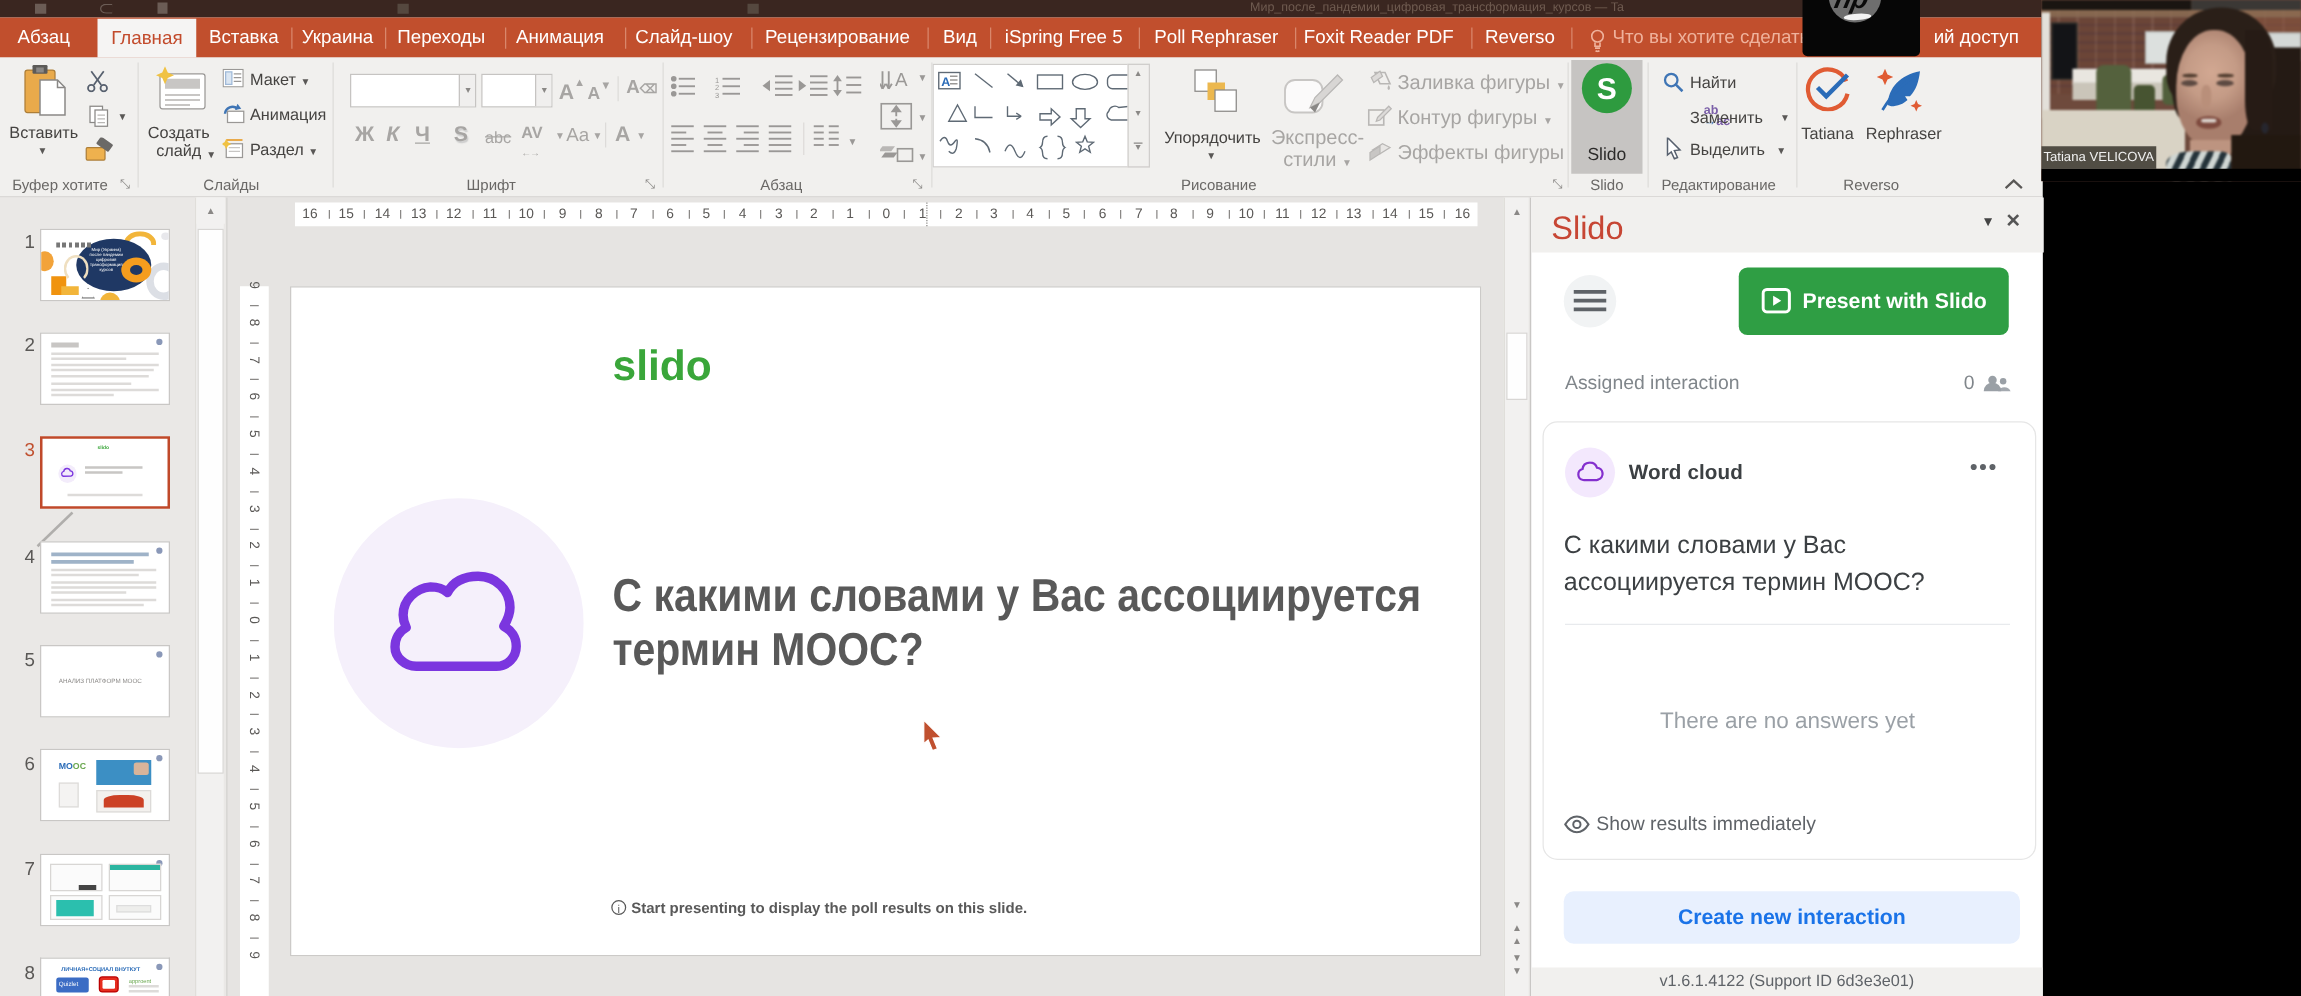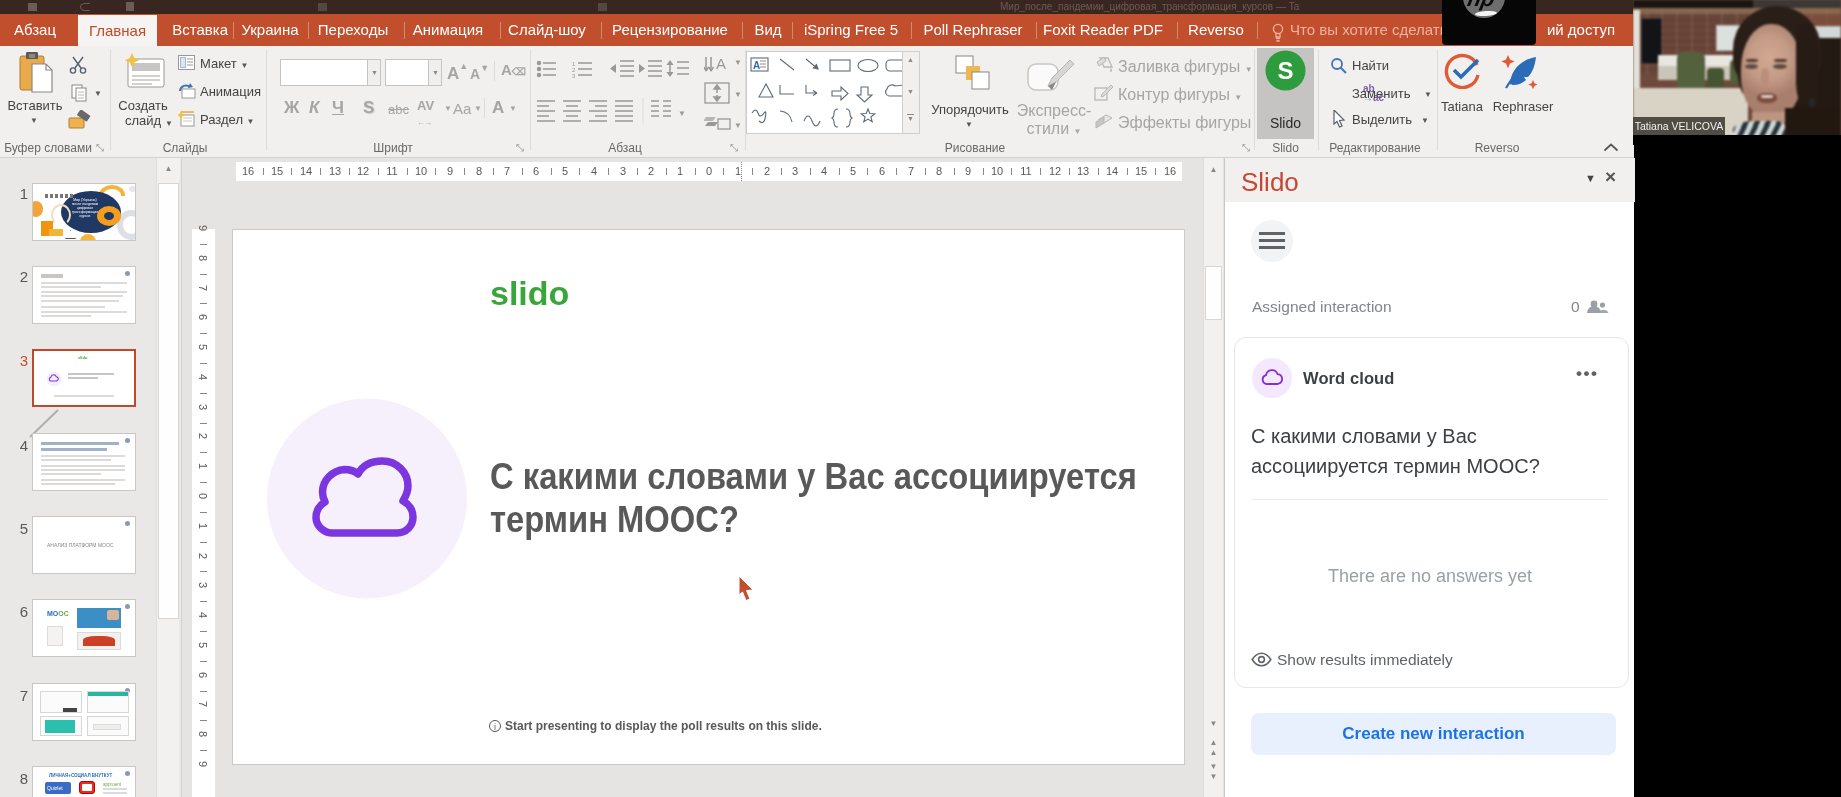--- a/index.html
+++ b/index.html
@@ -42,21 +42,21 @@
   <div id="titlebar">
     <div class="abs" style="left:28px;top:3px;width:9px;height:8px;background:#6b5c55;"></div>
     <div class="abs" style="left:80px;top:3px;width:10px;height:8px;border-radius:50% 0 0 50%;border:1.5px solid #6b5c55;border-right:none;"></div>
     <div class="abs" style="left:126px;top:2px;width:8px;height:9px;background:#6b5c55;"></div>
     <div class="abs" style="left:318px;top:3px;width:9px;height:8px;background:#55483f;"></div>
     <div class="abs" style="left:598px;top:3px;width:9px;height:8px;background:#55483f;"></div>
     <div class="abs" style="left:1000px;top:1px;width:430px;height:12px;color:#6f5b50;font-size:10px;overflow:hidden;white-space:nowrap;">Мир_после_пандемии_цифровая_трансформация_курсов — Ta</div>
   </div>
   <div id="tabrow">
     <div class="tab" style="left:10px;width:50px;">Абзац</div>
-    <div class="tab" style="left:162px;width:66px;text-align:right;">Вставка</div>
+    <div class="tab" style="left:162px;width:66px;">Вставка</div>
     <div class="tab" style="left:237px;width:66px;">Украина</div>
     <div class="tab" style="left:313px;width:80px;">Переходы</div>
     <div class="tab" style="left:408px;width:80px;">Анимация</div>
     <div class="tab" style="left:504px;width:86px;">Слайд-шоу</div>
     <div class="tab" style="left:607px;width:126px;">Рецензирование</div>
     <div class="tab" style="left:748px;width:40px;">Вид</div>
     <div class="tab" style="left:798px;width:106px;">iSpring Free 5</div>
     <div class="tab" style="left:916px;width:114px;">Poll Rephraser</div>
     <div class="tab" style="left:1042px;width:122px;">Foxit Reader PDF</div>
     <div class="tab" style="left:1183px;width:66px;">Reverso</div>
@@ -109,21 +109,21 @@
           <line x1="7" y1="8" x2="13" y2="8"></line>
           <line x1="7" y1="11" x2="13" y2="11"></line>
           <line x1="7" y1="14" x2="13" y2="14"></line>
         </g>
     </svg>
     <div class="abs" style="left:94px;top:43px;color:#5a5856;font-size:8px;">▼</div>
     <svg class="abs" style="left:68px;top:64px;" width="24" height="22" viewBox="0 0 24 22">
       <rect x="1" y="8" width="15" height="10" rx="1" fill="#eeb14e" stroke="#ad7e37"></rect>
       <rect x="10" y="2" width="12" height="7" rx="1" fill="#6b6967" transform="rotate(35 16 5)"></rect>
     </svg>
-    <div class="grplabel" style="left:0px;width:96px;">Буфер словами</div>
+    <div class="grplabel" style="left:0px;width:96px;">Буфер хотите</div>
     <div class="dla" style="left:96px;top:96px;">⤡</div>
     <div class="gsep" style="left:110px;"></div>
 
     <svg class="abs" style="left:122px;top:7px;" width="44" height="46" viewBox="0 0 44 46">
       <rect x="6" y="6" width="36" height="28" rx="2" fill="#fff" stroke="#9a9896"></rect>
       <rect x="10" y="10" width="28" height="8" fill="#c8c6c4"></rect>
       <g stroke="#c8c6c4" stroke-width="1.6">
           <line x1="10" y1="23" x2="38" y2="23"></line>
           <line x1="10" y1="27" x2="38" y2="27"></line>
           <line x1="10" y1="31" x2="30" y2="31"></line>
@@ -657,20 +657,27 @@
       <div class="abs" style="left:16px;top:9px;font-size:26px;color:#c74634;">Slido</div>
       <div class="abs" style="left:360px;top:14px;color:#444;font-size:11px;">▼</div>
       <div class="abs" style="left:380px;top:8px;color:#555;font-size:19px;font-weight:bold;">×</div>
     </div>
 
     <div class="abs" style="left:26px;top:62px;width:42px;height:42px;border-radius:50%;background:#f1f3f4;"></div>
     <div class="abs" style="left:34px;top:74px;width:26px;height:2.6px;background:#5f6368;"></div>
     <div class="abs" style="left:34px;top:81px;width:26px;height:2.6px;background:#5f6368;"></div>
     <div class="abs" style="left:34px;top:88px;width:26px;height:2.6px;background:#5f6368;"></div>
 
+    <div class="abs" style="left:166px;top:56px;width:216px;height:54px;background:#2f9e44;border-radius:7px;">
+      <svg class="abs" style="left:18px;top:16px;" width="24" height="21" viewBox="0 0 24 21">
+        <rect x="1.5" y="1.5" width="21" height="18" rx="3" fill="none" stroke="#fff" stroke-width="2.4"></rect>
+        <path d="M9.5 6.5 l6.5 4 -6.5 4 z" fill="#fff"></path>
+      </svg>
+      <div class="abs" style="left:51px;top:17px;font-size:17px;font-weight:bold;color:#fff;">Present with Slido</div>
+    </div>
 
     <div class="abs" style="left:27px;top:140px;font-size:15.5px;color:#80868b;">Assigned interaction</div>
     <div class="abs" style="left:346px;top:140px;font-size:15.5px;color:#80868b;">0</div>
     <svg class="abs" style="left:361px;top:141px;" width="23" height="16" viewBox="0 0 23 16">
       <g fill="#9aa0a6">
         <circle cx="8" cy="5" r="3.4"></circle>
           <path d="M1 14 a7 7 0 0 1 14 0 z"></path>
         <circle cx="16.5" cy="6" r="2.6"></circle>
           <path d="M12.5 14 a5.5 5.5 0 0 1 10 0 z" opacity="0.9"></path>
       </g>
@@ -687,20 +694,21 @@
     <div class="abs" style="left:27px;top:341px;width:356px;height:1px;background:#e8eaed;"></div>
     <div class="abs" style="left:0px;top:408px;width:410px;text-align:center;font-size:18px;color:#9aa0a6;">There are no answers yet</div>
     <svg class="abs" style="left:26px;top:494px;" width="21" height="15" viewBox="0 0 21 15">
       <path d="M1.2 7.5 C4 3 7 1.2 10.5 1.2 s6.5 1.8 9.3 6.3 c-2.8 4.5 -5.8 6.3 -9.3 6.3 s-6.5 -1.8 -9.3 -6.3 z" fill="none" stroke="#5f6368" stroke-width="1.6"></path>
       <circle cx="10.5" cy="7.5" r="2.9" fill="none" stroke="#5f6368" stroke-width="1.6"></circle>
     </svg>
     <div class="abs" style="left:52px;top:493px;font-size:15.5px;color:#5f6368;">Show results immediately</div>
 
     <div class="abs" style="left:26px;top:555px;width:365px;height:42px;background:#e8f0fe;border-radius:8px;text-align:center;line-height:42px;font-size:17px;font-weight:bold;color:#1a73e8;">Create new interaction</div>
 
+    <div class="abs" style="left:0;top:616px;width:409px;height:23px;background:#f1f0ee;text-align:center;font-size:13px;color:#5f6368;line-height:22px;">v1.6.1.4122 (Support ID 6d3e3e01)</div>
   </div>
 </div>
 <div id="hpcam" class="abs" style="left:1442px;top:0;width:94px;height:45px;background:#060606;border-radius:0 0 4px 4px;overflow:hidden;">
   <div class="abs" style="left:21px;top:-24px;width:42px;height:42px;border-radius:50%;background:#6e6e6e;"></div>
   <div class="abs" style="left:26px;top:-14px;font-size:22px;font-weight:bold;font-style:italic;color:#0a0a0a;font-family:'Liberation Sans';transform:skewX(-12deg);">hp</div>
   <div class="abs" style="left:33px;top:11px;width:22px;height:5px;border-radius:50%;background:#f4f4f4;transform:rotate(-4deg);"></div>
 </div>
 <div id="webcam" class="abs" style="left:1633px;top:0;width:208px;height:145px;background:#6e4a3c;overflow:hidden;">
   <div class="abs" style="left:0;top:0;width:208px;height:145px;filter:blur(0.8px);">
   <div class="abs" style="left:0;top:0;width:208px;height:75px;background:repeating-linear-gradient(0deg,#71493a 0 5px,#65423c 5px 7px);"></div>

